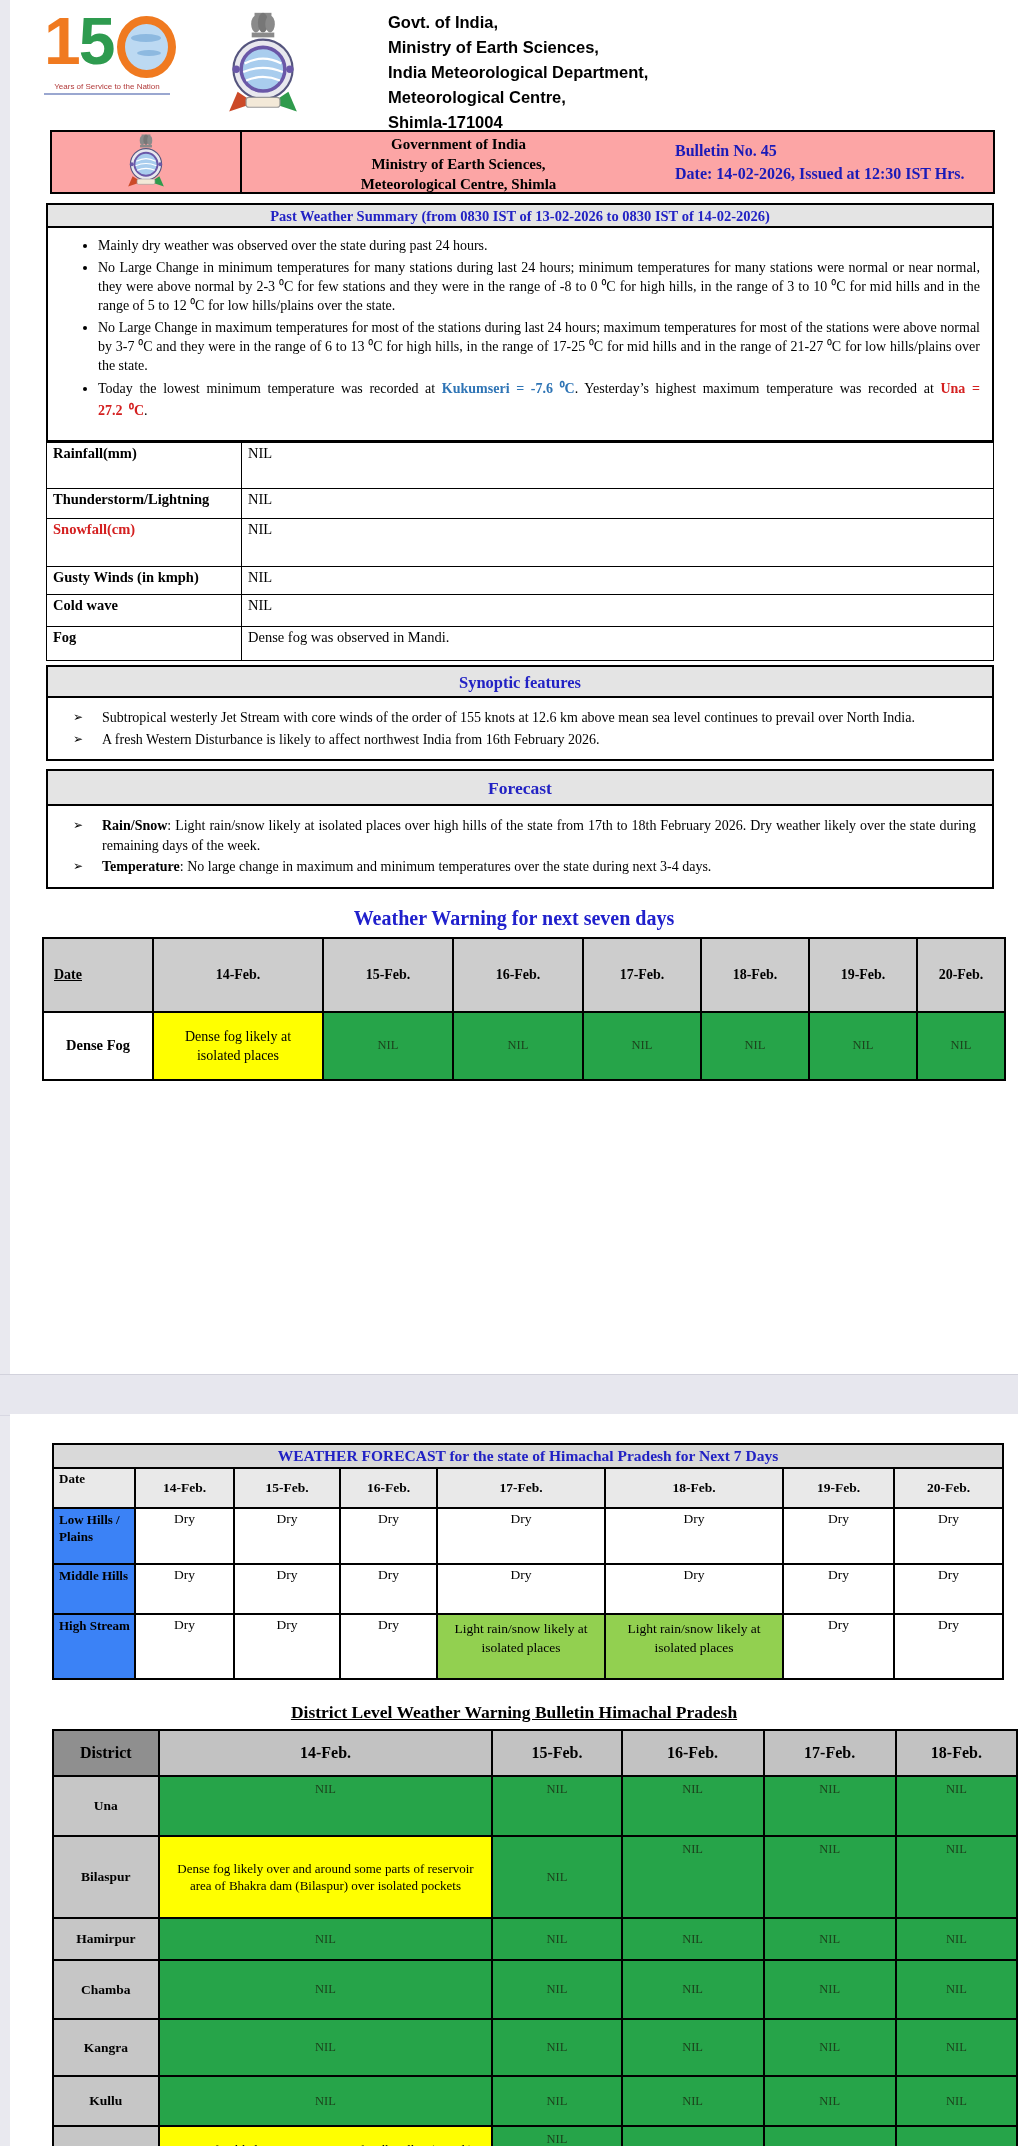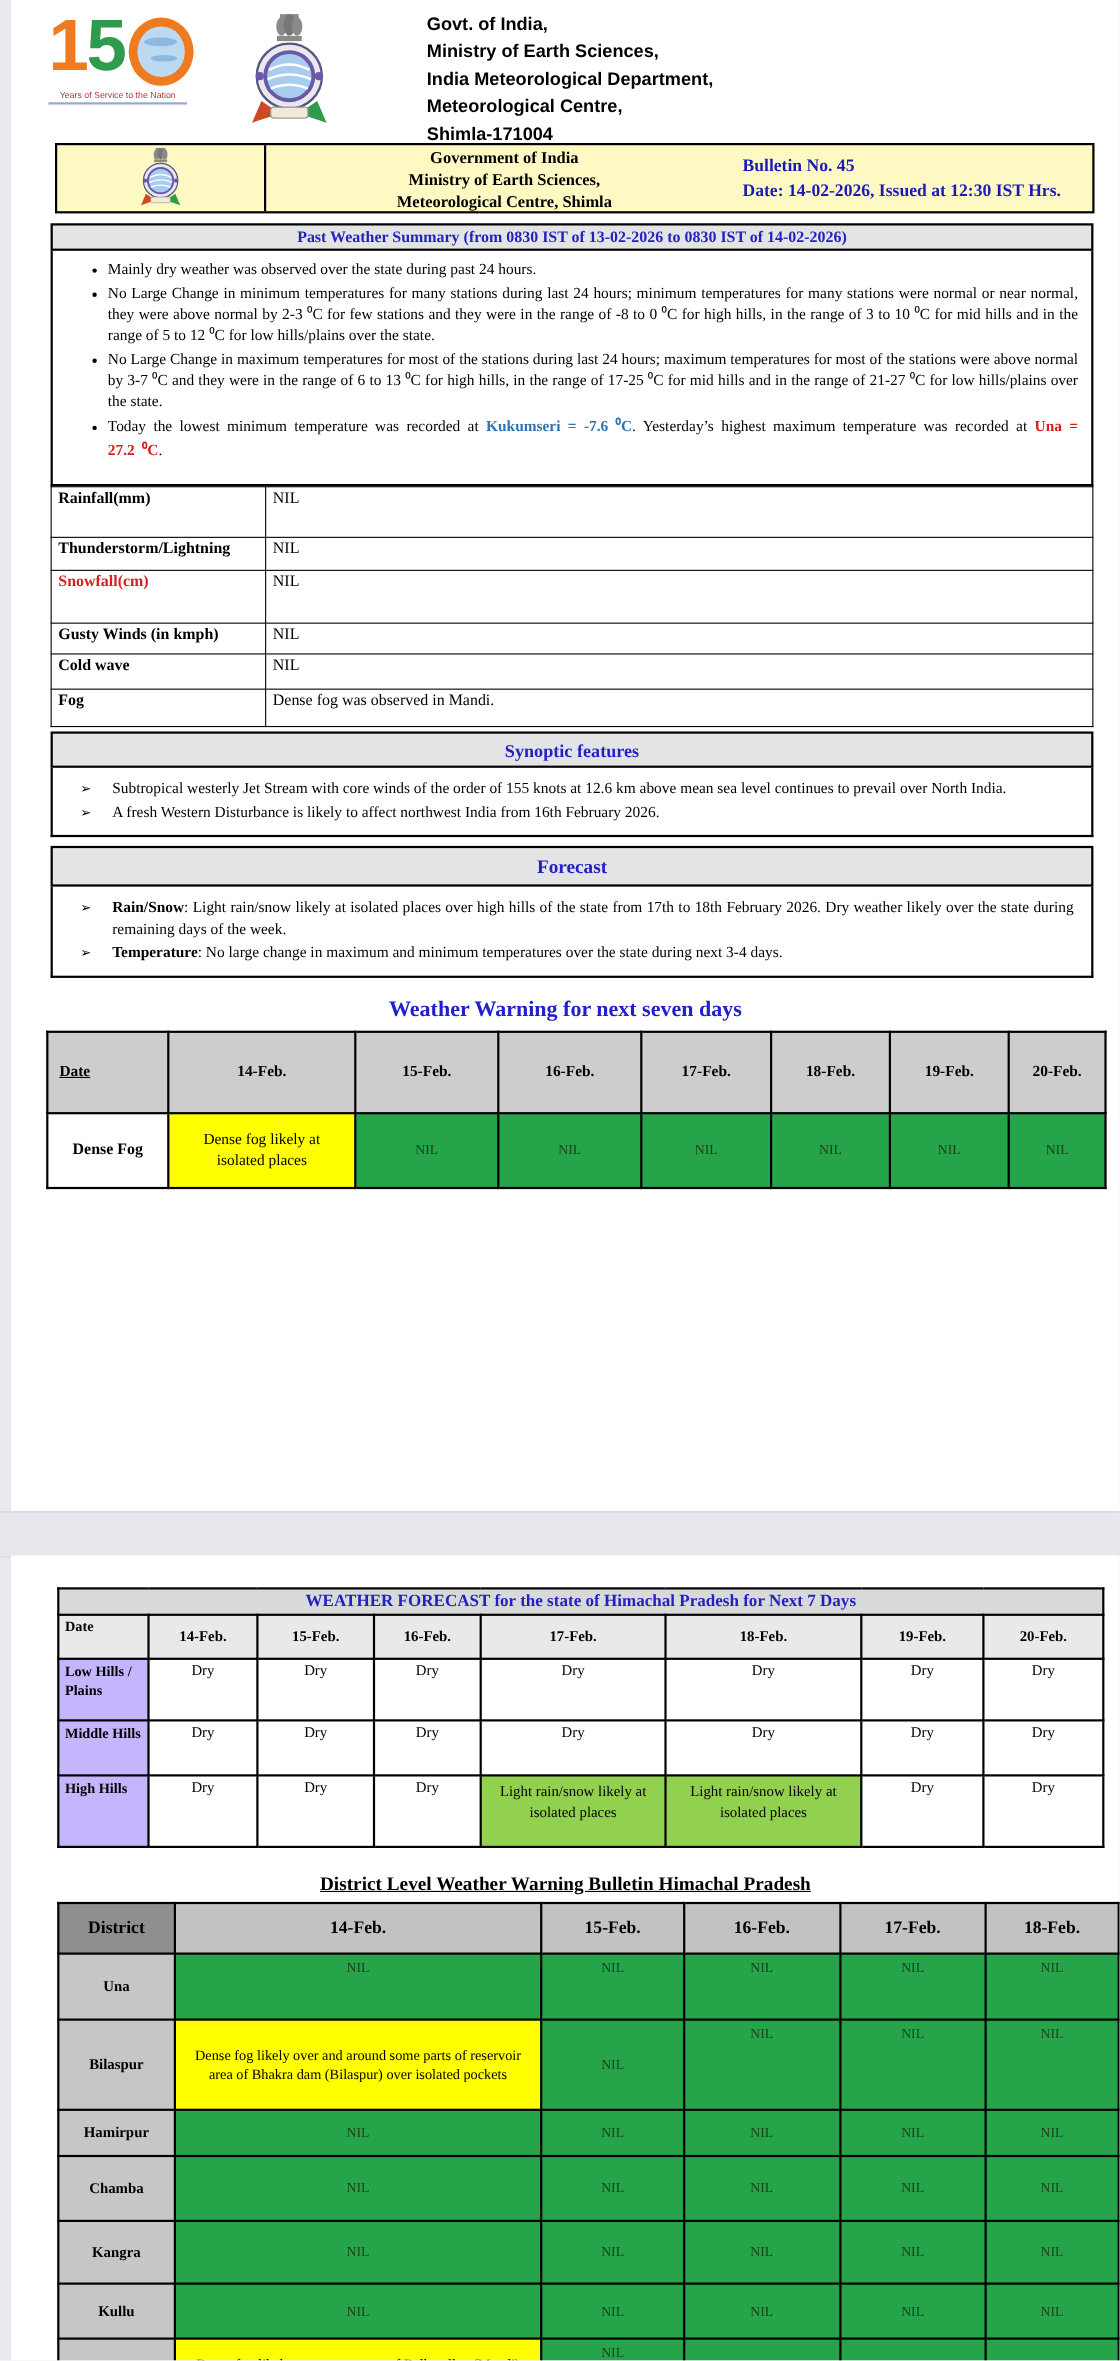--- a/index.html
+++ b/index.html
@@ -22,21 +22,21 @@
   .dig5{color:#2e9b4f;margin-left:-2px;}
   .zero{width:46px;height:46px;border-radius:50%;border:8px solid #f07a20;background:#bcd9f2;margin-top:8px;margin-left:2px;position:relative;overflow:hidden;}
   .zero:before{content:"";position:absolute;left:6px;top:10px;width:30px;height:8px;border-radius:50%;background:#8db9e0;}
   .zero:after{content:"";position:absolute;left:12px;top:26px;width:24px;height:6px;border-radius:50%;background:#8db9e0;}
   .l150cap{font-family:"Liberation Sans",sans-serif;font-size:8px;color:#b23a3a;text-align:center;width:126px;margin-top:4px;border-bottom:2px solid #9aa7d0;padding-bottom:2px;}
   .hindi{width:256px;margin-left:66px;font-weight:bold;font-size:19px;line-height:27px;color:#1b1b7e;padding-top:2px;}
   .emblem-header{margin-left:44px;padding-top:2px;}
   .english{margin-left:82px;font-family:"Liberation Sans",sans-serif;font-weight:bold;font-size:16.5px;line-height:25px;padding-top:2px;}
 
   
-  .banner{margin:6px 16px 0 40px;width:945px;box-sizing:border-box;height:64px;border:2px solid #000;background:#fef9c3;display:flex;}
+  .banner{margin:6px 16px 0 40px;width:945px;box-sizing:border-box;height:64px;border:2px solid #000;background:#fca5a5;display:flex;}
   .bcell1{width:188px;border-right:2px solid #000;display:flex;align-items:center;justify-content:center;}
   .bcell2{flex:1;text-align:center;font-weight:bold;font-size:15px;line-height:20px;padding-top:2px;}
   .bcell3{width:318px;color:#1a1ab8;font-weight:bold;font-size:16px;line-height:23px;padding-top:7px;}
 
   
   .secbar{margin-left:36px;width:948px;box-sizing:border-box;border:2px solid #000;background:#e4e4e4;text-align:center;font-weight:bold;color:#2222c4;}
   #pws-bar{margin-top:9px;height:25px;line-height:23px;font-size:14.5px;}
   .wbox{margin-left:36px;width:948px;box-sizing:border-box;border:2px solid #000;border-top:none;padding:5px 8px 4px 8px;min-height:214px;}
   .wc-head{font-size:15px;font-weight:bold;text-decoration:underline;}
   .wbox ul{margin:3px 0 0 0;padding-left:42px;}
@@ -69,21 +69,21 @@
   .wtable td.wlabel{font-weight:bold;font-size:14.5px;background:#fff;}
   td.ycell{background:#ffff00;font-size:14px;line-height:19px;padding:0 10px;}
   td.gcell{background:#26a449;font-size:12.5px;color:#1c421c;}
 
   
   table.ftable{margin:29px 0 0 42px;border-collapse:collapse;}
   .ftable td{border:2px solid #000;font-size:13.5px;vertical-align:top;text-align:center;padding:2px 3px;}
   .ftable td.ft-title{background:#d9d9d9;color:#2121c4;font-weight:bold;font-size:15.5px;height:22px;vertical-align:middle;padding:0;}
   .ftable .fhead td{background:#e9e9e9;font-weight:bold;height:34px;vertical-align:middle;}
   .ftable td.fdatehd{text-align:left;vertical-align:top;font-size:13px;padding-left:5px;}
-  .ftable td.flabel{background:#c4b5fd;font-weight:bold;text-align:left;padding-left:5px;font-size:13px;line-height:17px;}
+  .ftable td.flabel{background:#3b82f6;font-weight:bold;text-align:left;padding-left:5px;font-size:13px;line-height:17px;}
   .ftable tr.fr1 td{height:50px;}
   .ftable tr.fr2 td{height:44px;}
   .ftable tr.fr3 td{height:57px;}
   td.lgreen{background:#92d050;line-height:19px;padding-top:4px;}
 
   
   .dtitle{margin-top:22px;text-align:center;font-size:17.5px;font-weight:bold;text-decoration:underline;width:1008px;}
   table.dtable{margin:6px 0 0 42px;border-collapse:collapse;}
   .dtable td{border:2px solid #000;text-align:center;vertical-align:middle;}
   .dtable .dhead td{height:42px;font-weight:bold;font-size:16px;background:#c2c2c2;}
@@ -320,21 +320,21 @@
       <td class="flabel">Middle Hills</td>
       <td>Dry</td>
       <td>Dry</td>
       <td>Dry</td>
       <td>Dry</td>
       <td>Dry</td>
       <td>Dry</td>
       <td>Dry</td>
     </tr>
     <tr class="fr3">
-      <td class="flabel">High Hills</td>
+      <td class="flabel">High Stream</td>
       <td>Dry</td>
       <td>Dry</td>
       <td>Dry</td>
       <td class="lgreen">Light rain/snow likely at isolated places</td>
       <td class="lgreen">Light rain/snow likely at isolated places</td>
       <td>Dry</td>
       <td>Dry</td>
     </tr>
   </tbody>
     </table>

